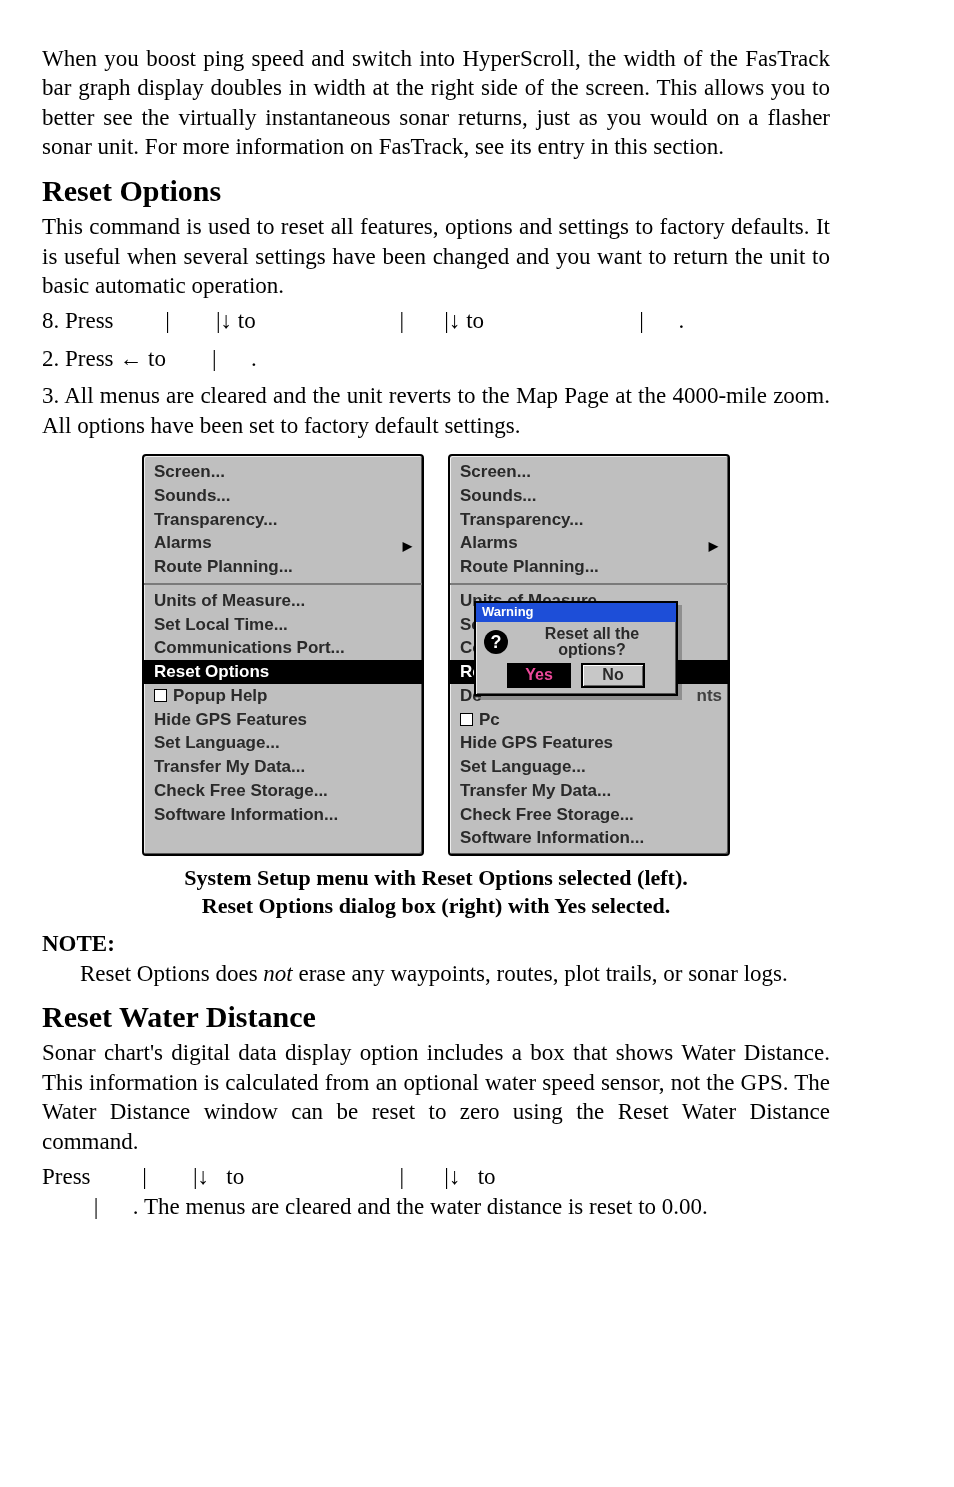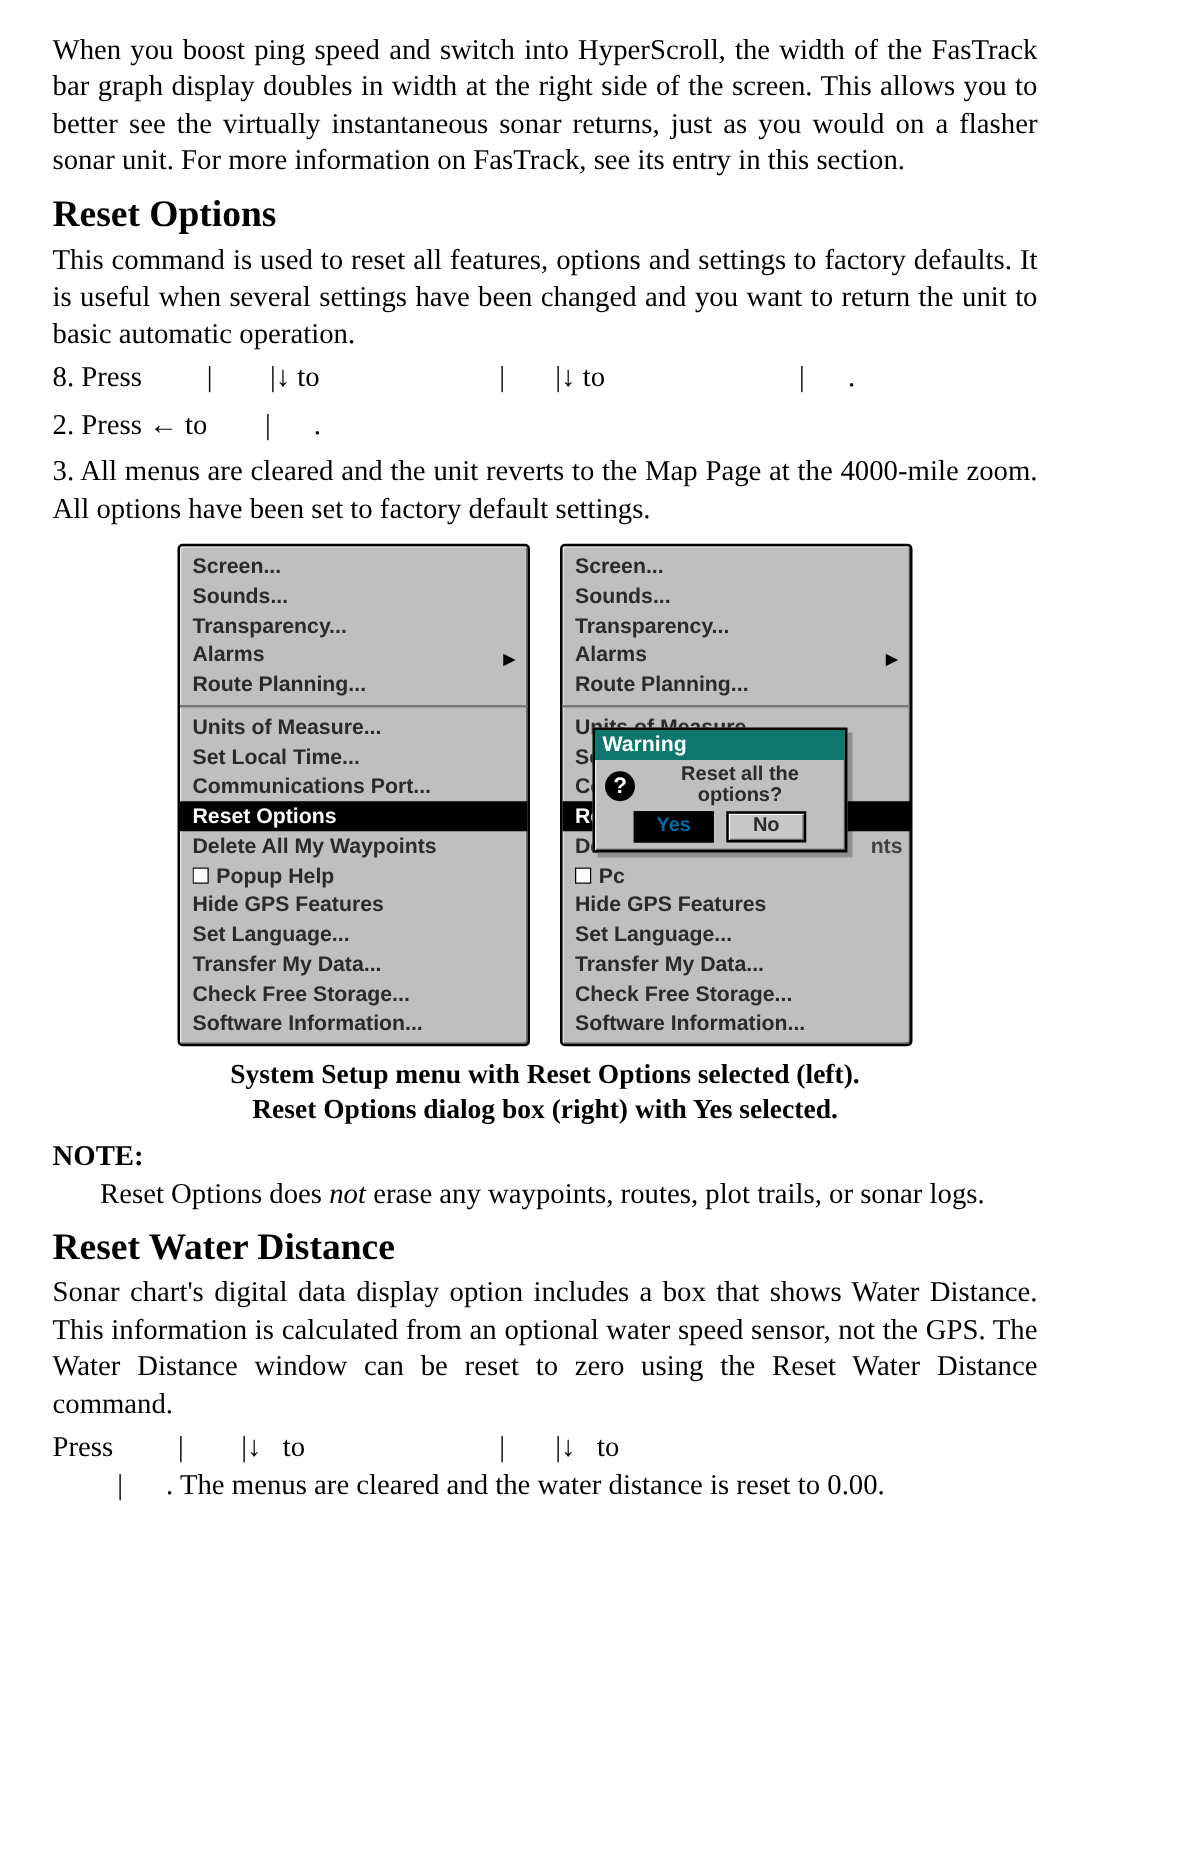--- a/index.html
+++ b/index.html
@@ -5,21 +5,21 @@
   html, body {
     margin: 0;
     padding: 0;
     background: #fff;
     color: #000;
     font-family: "Century Schoolbook", "New Century Schoolbook", "Times New Roman", serif;
   }
   .page {
     width: 872px;
     box-sizing: border-box;
-    padding: 25px 42px 70px 42px;
+    padding: 44px 42px 70px 42px;
     text-align: justify;
     font-size: 23px;
     line-height: 1.28;
   }
   .para { margin: 0 0 6px 0; }
   h2.sec {
     font-family: "Century Schoolbook","Times New Roman",serif;
     font-weight: bold;
     font-size: 30px;
     margin: 10px 0 2px 0;
@@ -85,24 +85,24 @@
     width: 200px;
     background: #bfbfbf;
     border: 2px solid #000;
     box-shadow: inset 1px 1px 0 #eee, inset -1px -1px 0 #555, 4px 4px 0 rgba(0,0,0,0.25);
     font-family: Arial, Helvetica, sans-serif;
     font-size: 16px;
     font-weight: bold;
     z-index: 5;
   }
   .dialog .titlebar {
-    background: #0f766e;
+    background: #1d4ed8;
     color: #fff;
     padding: 1px 6px;
-    font-size: 17px;
+    font-size: 13px;
   }
   .dialog .body {
     display:flex; align-items:center; gap:8px;
     padding: 4px 8px 2px 8px;
   }
   .qmark {
     width: 24px; height: 24px;
     border-radius: 50%;
     background: #000;
     color: #fff;
@@ -112,21 +112,21 @@
   .dialog .msg { line-height: 1.05; color:#2a2a2a; text-align:center; flex:1; }
   .dialog .btns { display:flex; gap:10px; justify-content:center; padding: 2px 0 6px 0; }
   .btn {
     border: 2px solid #000;
     background:#c7c7c7;
     padding: 0 10px;
     min-width: 40px;
     text-align:center;
     box-shadow: inset 1px 1px 0 #fff, inset -1px -1px 0 #666;
   }
-  .btn.sel { background:#000; color:#0369a1; box-shadow:none; }
+  .btn.sel { background:#000; color:#ec4899; box-shadow:none; }
 </style>
 </head>
 <body>
 
 <div class="page">
 
   <p class="para">When you boost ping speed and switch into HyperScroll, the width of the FasTrack bar graph display doubles in width at the right side of the screen. This allows you to better see the virtually instantaneous sonar returns, just as you would on a flasher sonar unit. For more information on FasTrack, see its entry in this section.</p>
 
   <h2 class="sec">Reset Options</h2>
 
@@ -191,23 +191,20 @@
           </div>
         <div class="mi">
             <span class="lbl">Set Local Time...</span>
           </div>
         <div class="mi">
             <span class="lbl">Communications Port...</span>
           </div>
         <div class="mi sel">
             <span class="lbl">Reset Options</span>
           </div>
-        <div class="mi">
-            <span class="lbl">Delete All My Waypoints</span>
-          </div>
         <div class="mi check">
             <span class="lbl">Popup Help</span>
           </div>
         <div class="mi">
             <span class="lbl">Hide GPS Features</span>
           </div>
         <div class="mi">
             <span class="lbl">Set Language...</span>
           </div>
         <div class="mi">

